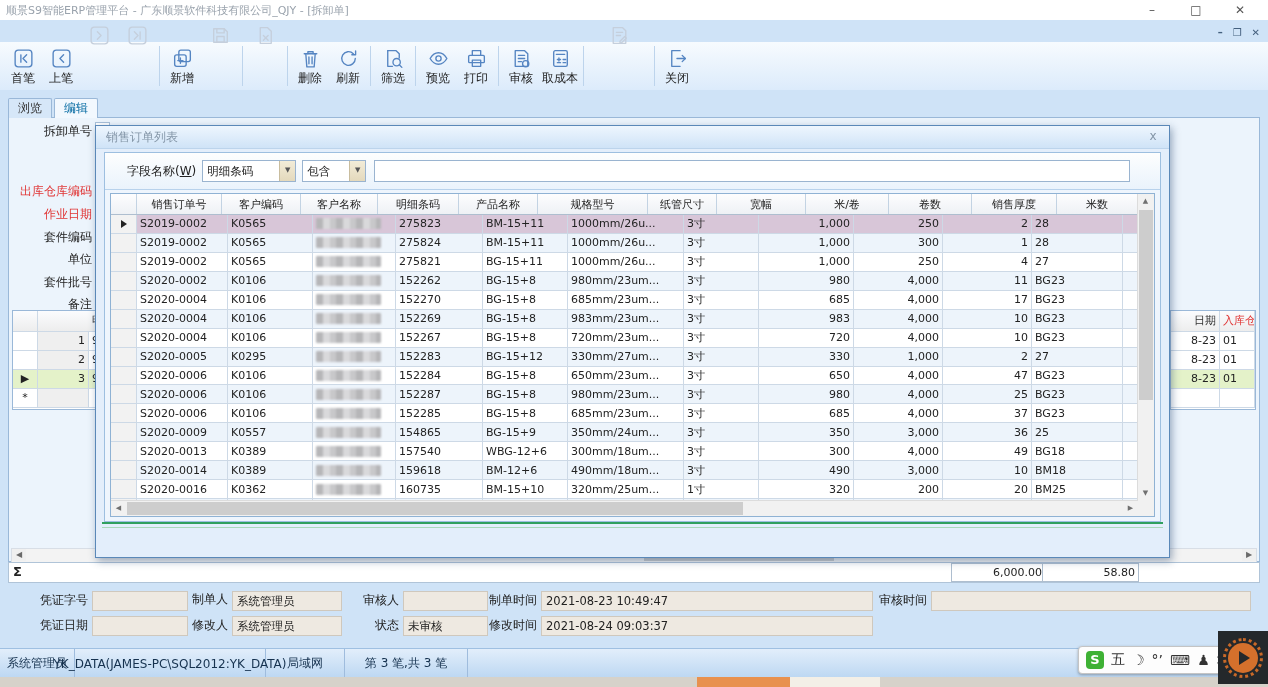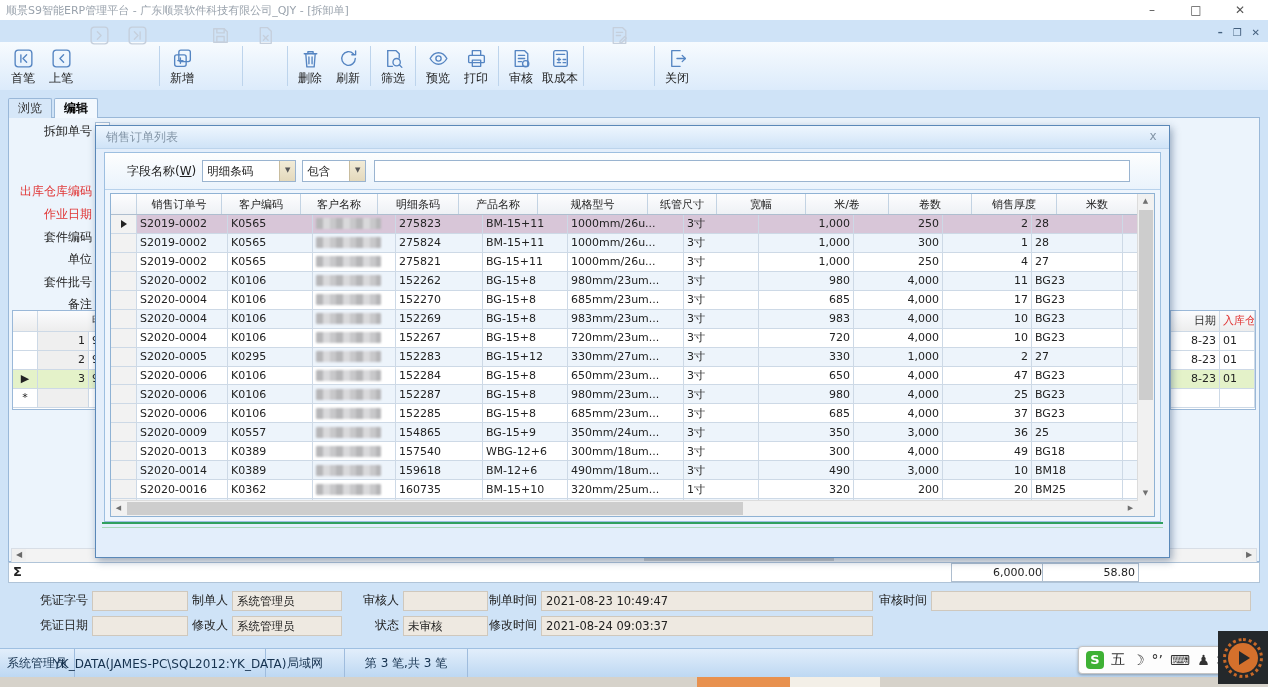--- a/index.html
+++ b/index.html
@@ -30,21 +30,21 @@
   .tb-btn svg{width:23px;height:23px;color:#5585c2;fill:none;stroke:currentColor;
               stroke-width:1.3;stroke-linecap:round;stroke-linejoin:round;}
   .tb-btn.disabled{color:#b5c1cf;gap:48px;}
   .tb-btn.disabled svg{color:#c5cfdc;}
   .tb-sep{width:1px;height:40px;background:#bdd4ec;margin:0 3px;flex:0 0 1px;}
   
   .workspace{position:absolute;top:90px;left:0;right:0;height:558px;background:#cfe3f7;}
   .tabs{position:absolute;top:8px;left:8px;display:flex;z-index:2;}
   .tab{height:19px;line-height:19px;padding:0 9px;border:1px solid #9ab8d8;border-bottom:none;
        background:#d6e7f8;color:#333;margin-right:2px;border-radius:2px 2px 0 0;}
-  .tab.active{background:#f2f8fe;font-weight:bold;color:#000000;}
+  .tab.active{background:#f2f8fe;font-weight:normal;color:#0369a1;}
   .main-panel{position:absolute;left:8px;right:8px;top:27px;height:443px;
               background:#ecf4fc;border:1px solid #9ab8d8;}
   .lf-row{position:absolute;height:18px;display:flex;align-items:center;}
   .lf-label{width:80px;text-align:right;white-space:nowrap;overflow:hidden;direction:rtl;}
   .lf-label.req{color:#e03434;}
   .lf-input{width:11px;height:16px;background:#fff;border:1px solid #a8bfd8;margin-left:3px;
             overflow:hidden;font-size:11px;line-height:16px;padding-left:2px;}
   
   .mini-grid{position:absolute;background:#fff;border:1px solid #9ab8d8;font-size:11px;overflow:hidden;}
   .mg-row{display:flex;border-bottom:1px solid #cdd9e6;height:18px;line-height:18px;}
@@ -395,21 +395,21 @@
 
     <div class="sum-row">
       <span class="sigma">Σ</span>
       <div class="sum-box" style="left:942px;width:90px;">6,000.00</div>
       <div class="sum-box" style="left:1033px;width:92px;">58.80</div>
     </div>
 
     <div id="bottom-form">
         <div class="bf-label" style="left: 8px; width: 80px; top: 500px;">凭证字号</div>
         <div class="bf-input" style="left: 92px; width: 86px; top: 501px;"></div>
-        <div class="bf-label" style="left: 160px; width: 68px; top: 500px;">制单人</div>
+        <div class="bf-label" style="left: 160px; width: 68px; top: 500px; font-family: Liberation Mono, monospace;">制单人</div>
         <div class="bf-input" style="left: 232px; width: 100px; top: 501px;">系统管理员</div>
         <div class="bf-label" style="left: 335px; width: 64px; top: 500px;">审核人</div>
         <div class="bf-input" style="left: 403px; width: 75px; top: 501px;"></div>
         <div class="bf-label" style="left: 455px; width: 82px; top: 500px;">制单时间</div>
         <div class="bf-input" style="left: 541px; width: 322px; top: 501px;">2021-08-23 10:49:47</div>
         <div class="bf-label" style="left: 845px; width: 82px; top: 500px;">审核时间</div>
         <div class="bf-input" style="left: 931px; width: 310px; top: 501px;"></div>
         <div class="bf-label" style="left: 8px; width: 80px; top: 525px;">凭证日期</div>
         <div class="bf-input" style="left: 92px; width: 86px; top: 526px;"></div>
         <div class="bf-label" style="left: 160px; width: 68px; top: 525px;">修改人</div>

